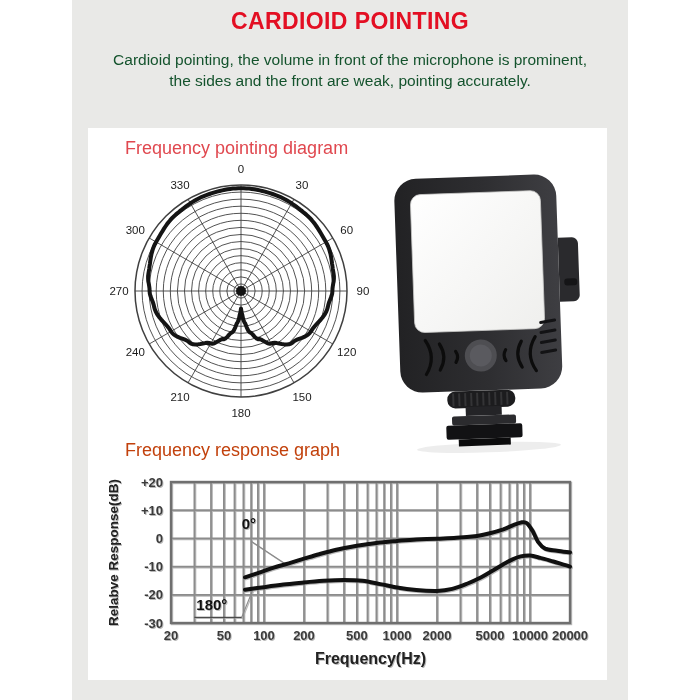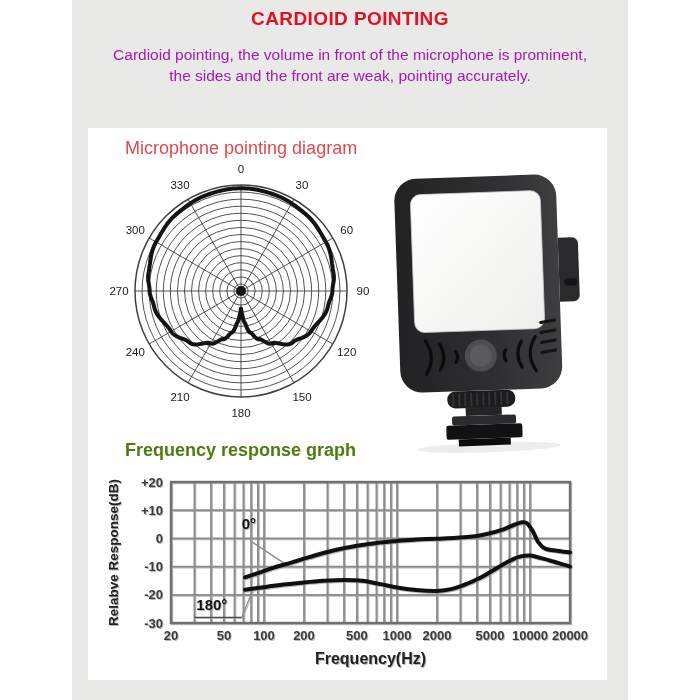--- a/index.html
+++ b/index.html
@@ -1,21 +1,21 @@
 <!DOCTYPE html>
 <html><head>
 <meta charset="utf-8">
 <style>
   html,body{margin:0;padding:0;background:#ffffff;}
   .page{position:relative;width:700px;height:700px;background:#ffffff;overflow:hidden;
         font-family:"Liberation Sans","DejaVu Sans",sans-serif;}
   .panel{position:absolute;left:72px;top:0;width:556px;height:700px;background:#e9e9e7;}
   .header{position:absolute;left:0;top:8px;width:556px;text-align:center;}
-  .title{margin:0;font-size:19px;font-weight:bold;letter-spacing:0.4px;color:#e30f23;}
-  .desc{margin:0;font-size:15.5px;line-height:21px;color:#a21caf;}
+  .title{margin:0;font-size:23px;font-weight:bold;letter-spacing:0.4px;color:#e30f23;}
+  .desc{margin:0;font-size:15.5px;line-height:21px;color:#14532d;}
   .desc-wrap{margin-top:14px;}
   .card{position:absolute;left:16px;top:128px;width:519px;height:552px;background:#ffffff;}
   .sec-heading{position:absolute;left:37px;margin:0;font-size:18px;font-weight:400;color:#e0484f;}
   #h2-polar{top:10px;}
   #h2-freq{top:312px;}
   #polar-chart{position:absolute;left:10px;top:34px;width:290px;height:264px;}
   #product-svg{position:absolute;left:296px;top:26px;width:224px;height:300px;}
   #freq-chart{position:absolute;left:0;top:330px;width:519px;height:222px;
               filter:drop-shadow(1px 1.2px 0.7px rgba(0,0,0,0.28));}
   svg text{font-family:"Liberation Sans","DejaVu Sans",sans-serif;}
@@ -29,21 +29,21 @@
     <div class="header">
       <h1 class="title" style="color: rgb(227, 15, 35);">CARDIOID POINTING</h1>
       <div class="desc-wrap">
         <p class="desc">Cardioid pointing, the volume in front of the microphone is prominent,</p>
         <p class="desc">the sides and the front are weak, pointing accurately.</p>
       </div>
     </div>
 
     <div class="card" style="background: rgb(255, 255, 255);">
 
-      <h2 class="sec-heading" id="h2-polar" style="color: rgb(224, 72, 79);">Microphone pointing diagram</h2>
+      <h2 class="sec-heading" id="h2-polar" style="color: rgb(224, 72, 79);">Frequency pointing diagram</h2>
 
       <svg id="polar-chart" viewBox="0 0 290 264">
           <g>
             <circle cx="143" cy="129" r="7.07" fill="none" stroke="#404040" stroke-width="0.9"></circle>
             <circle cx="143" cy="129" r="14.13" fill="none" stroke="#404040" stroke-width="0.9"></circle>
             <circle cx="143" cy="129" r="21.20" fill="none" stroke="#404040" stroke-width="0.9"></circle>
             <circle cx="143" cy="129" r="28.27" fill="none" stroke="#404040" stroke-width="0.9"></circle>
             <circle cx="143" cy="129" r="35.33" fill="none" stroke="#404040" stroke-width="0.9"></circle>
             <circle cx="143" cy="129" r="42.40" fill="none" stroke="#404040" stroke-width="0.9"></circle>
             <circle cx="143" cy="129" r="49.47" fill="none" stroke="#404040" stroke-width="0.9"></circle>
@@ -133,21 +133,21 @@
                 <line x1="120" y1="238" x2="120" y2="251"></line>
             </g>
             <rect x="78" y="252" width="36" height="9" fill="#242427"></rect>
             <rect x="64" y="261" width="64" height="9" rx="2" fill="#2b2b2e"></rect>
             <rect x="58" y="270" width="76" height="14" rx="2" fill="#121214"></rect>
             <rect x="70" y="284" width="52" height="7" fill="#0b0b0c"></rect>
           </g>
         </g>
       </svg>
 
-      <h2 class="sec-heading" id="h2-freq" style="color: #4d7c0f; font-weight: bold;">Frequency response graph</h2>
+      <h2 class="sec-heading" id="h2-freq" style="color: #c2410c;">Frequency response graph</h2>
 
       <svg id="freq-chart" viewBox="0 0 519 222">
           <g>
             <line x1="83.0" y1="24" x2="83.0" y2="165" stroke="#8c8c8c" stroke-width="1.8"></line>
             <line x1="106.4" y1="24" x2="106.4" y2="165" stroke="#8c8c8c" stroke-width="1.8"></line>
             <line x1="123.0" y1="24" x2="123.0" y2="165" stroke="#8c8c8c" stroke-width="1.8"></line>
             <line x1="135.9" y1="24" x2="135.9" y2="165" stroke="#8c8c8c" stroke-width="1.8"></line>
             <line x1="146.5" y1="24" x2="146.5" y2="165" stroke="#8c8c8c" stroke-width="1.8"></line>
             <line x1="155.4" y1="24" x2="155.4" y2="165" stroke="#8c8c8c" stroke-width="1.8"></line>
             <line x1="163.1" y1="24" x2="163.1" y2="165" stroke="#8c8c8c" stroke-width="1.8"></line>

